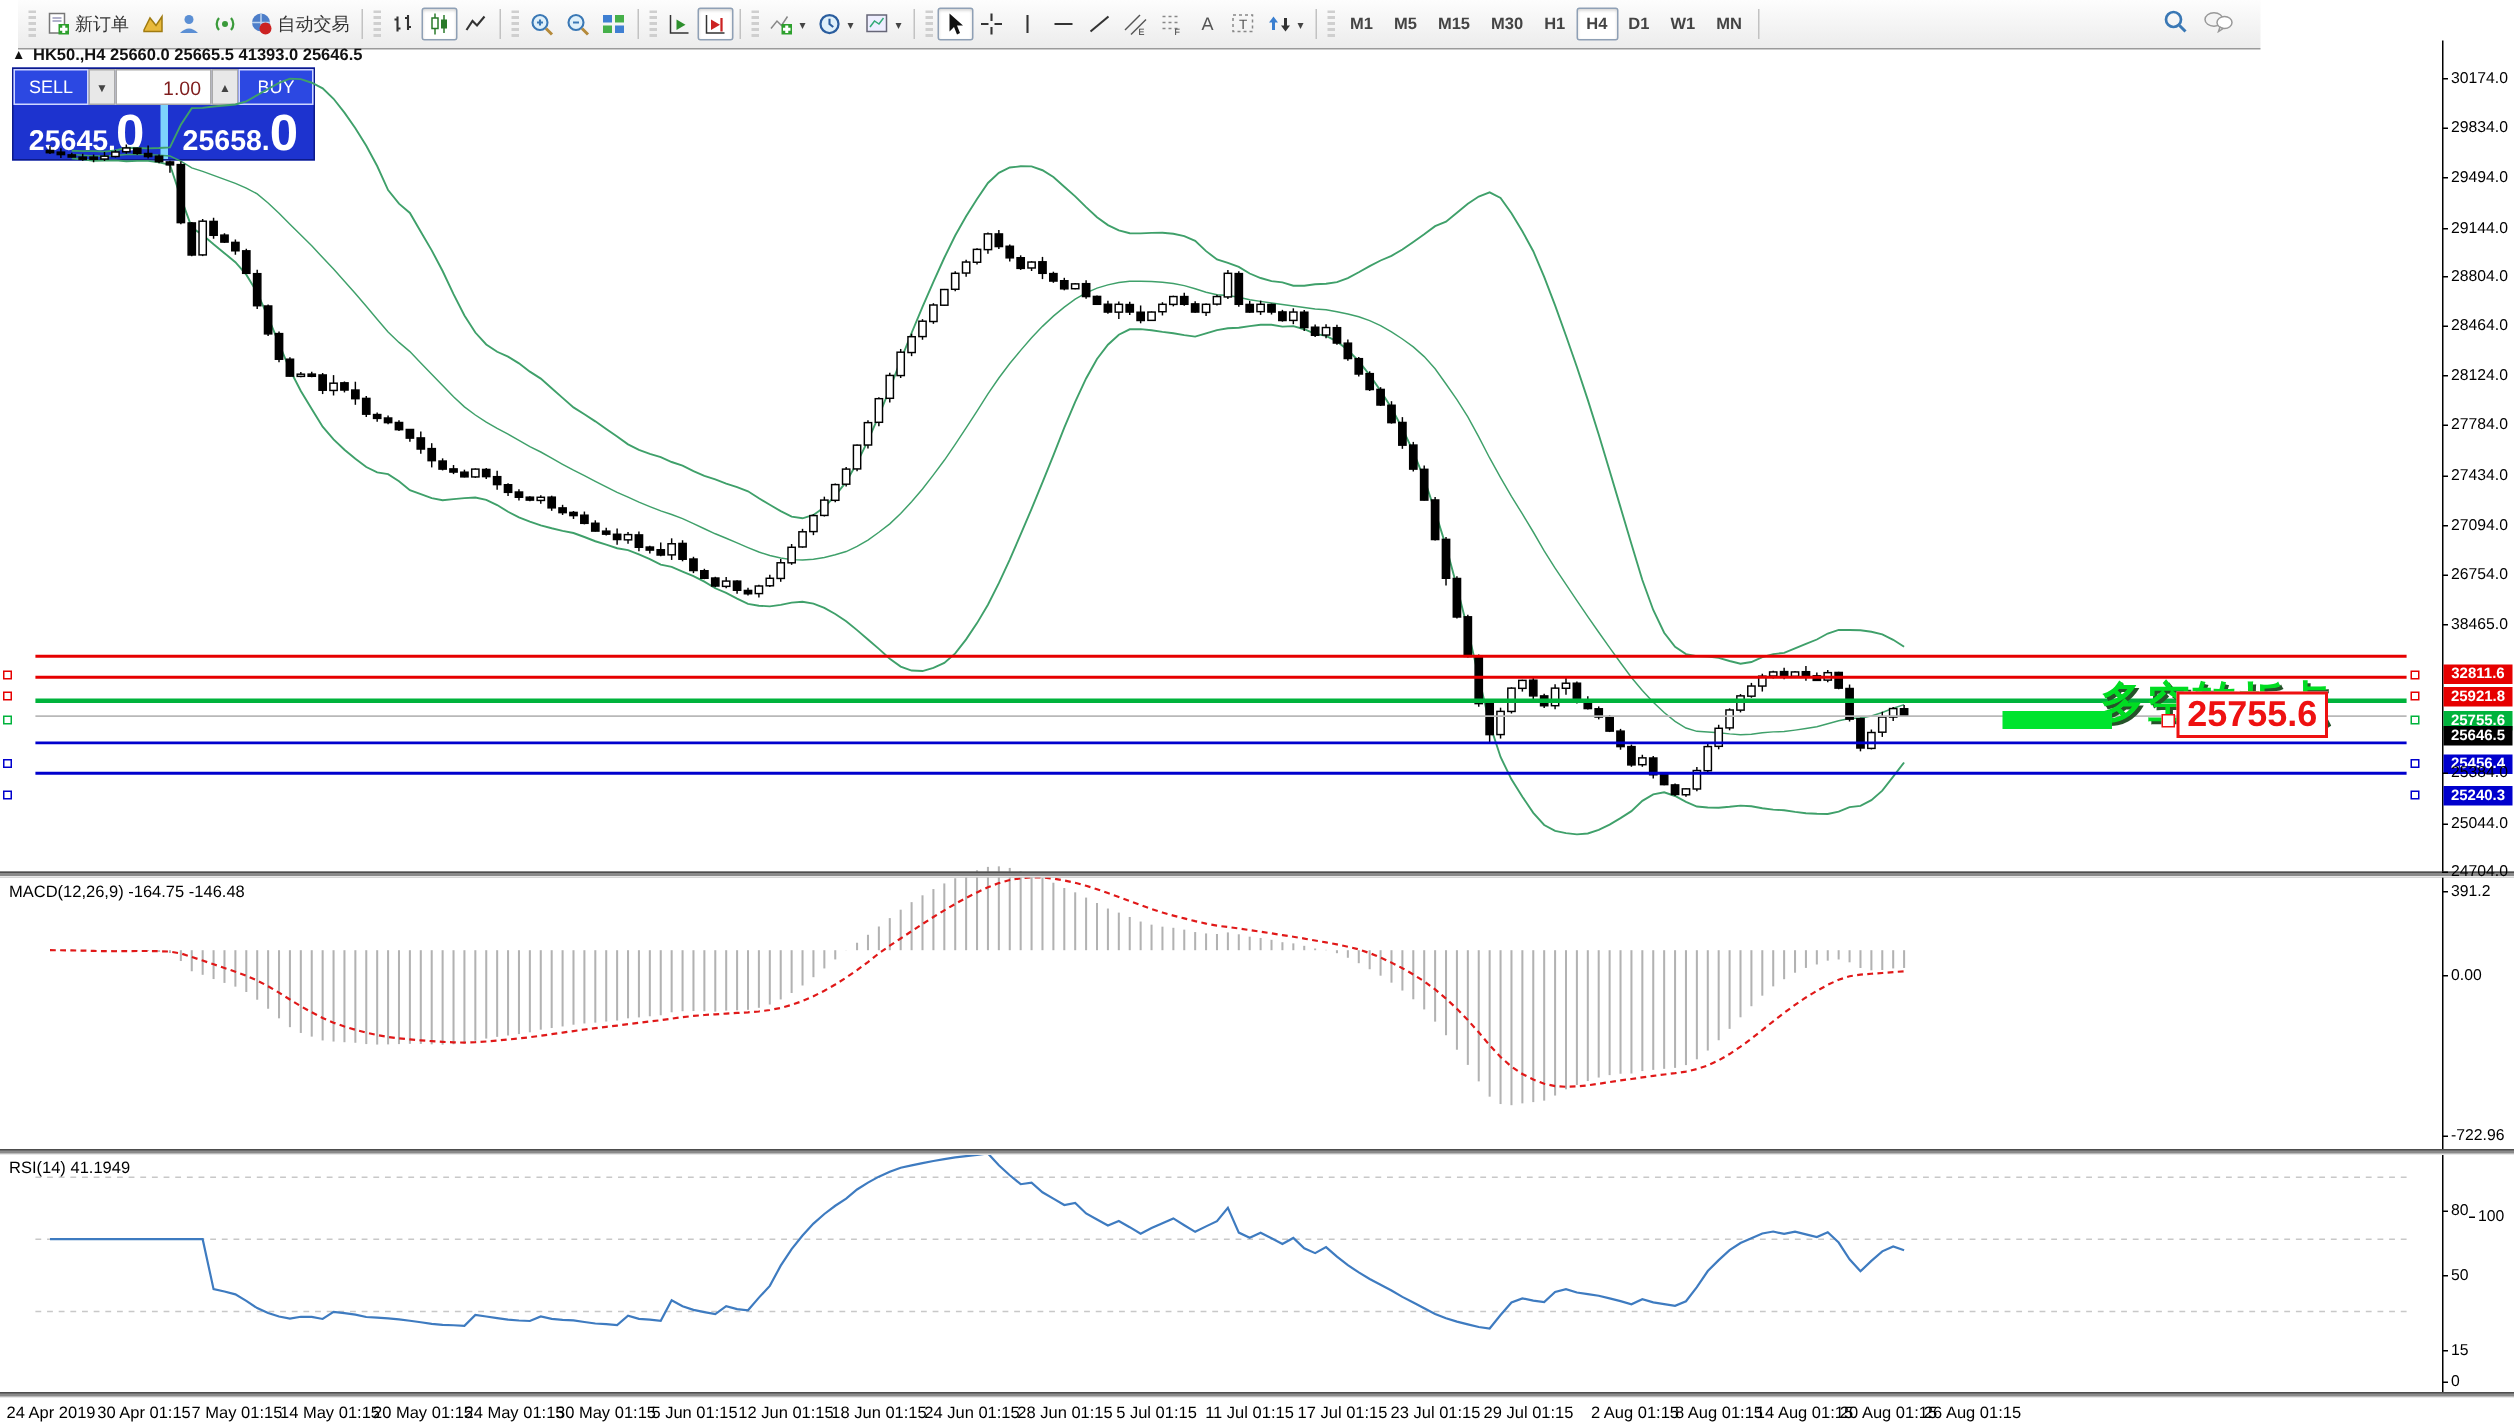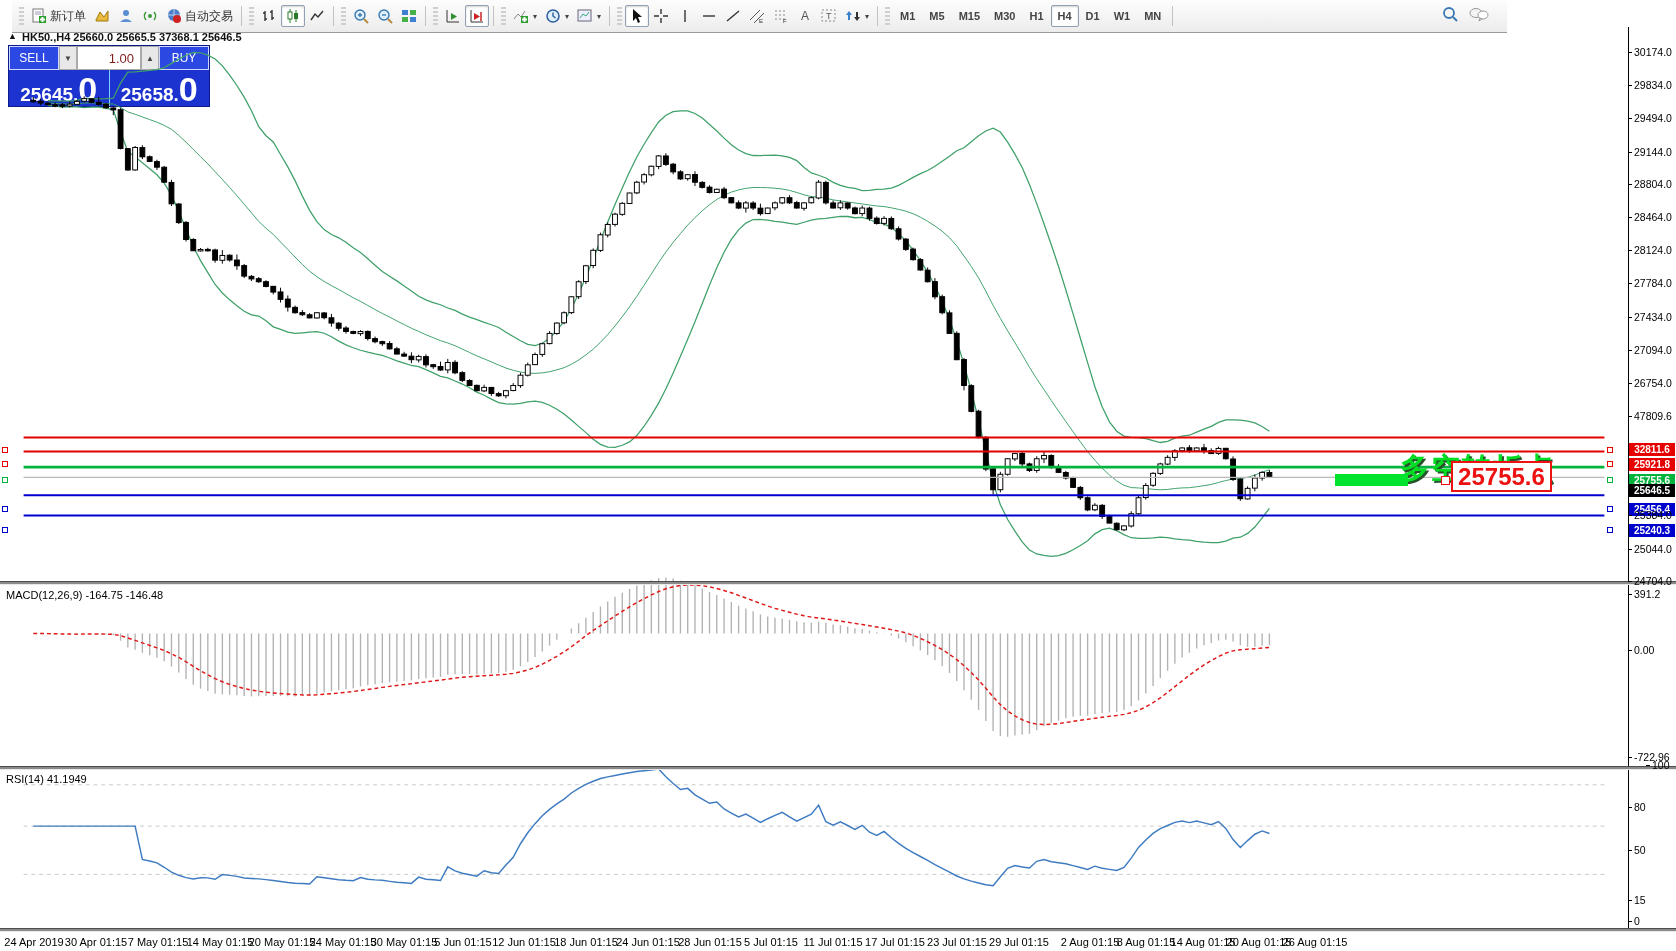--- a/index.html
+++ b/index.html
@@ -38,21 +38,21 @@
     display:flex;align-items:center;justify-content:center;box-sizing:border-box;}
   .tp-spin{width:18px;background:#e8e8e8;border:1px solid #aaa;color:#444;font-size:8px;
     display:flex;align-items:center;justify-content:center;box-sizing:border-box;}
   #tp-lot{flex:1;background:#fff;border:1px solid #aaa;font-size:13px;color:#7f1d1d;
     text-align:right;padding-right:6px;display:flex;align-items:center;justify-content:flex-end;box-sizing:border-box;}
   #tp-row2{display:flex;height:36px;color:#fff;}
   .tp-price{flex:1;display:flex;align-items:flex-end;justify-content:center;padding-bottom:2px;}
   .tp-price .main{font-size:19px;font-weight:bold;line-height:1;}
   .tp-price .dot{font-size:19px;font-weight:bold;line-height:1;}
   .tp-price .big{font-size:34px;font-weight:bold;line-height:.82;}
-  #tp-row2 .tp-price:first-child{border-right:1px solid #7dd3fc;}
+  #tp-row2 .tp-price:first-child{border-right:5px solid #7dd3fc;}
   
   #annotation-text{position:absolute;left:1400px;top:401px;font-size:29px;font-weight:bold;
     color:#00dd22;text-shadow:2px 2px 0 #26522a;letter-spacing:2px;margin-top:48px;}
   #big-price-label{position:absolute;left:1451px;top:461px;width:97px;height:27px;
     border:2px solid #ee1111;background:#fff;color:#ee1111;font-size:24px;font-weight:bold;
     display:flex;align-items:center;justify-content:center;}
   #label-anchor{position:absolute;left:1441px;width:7px;height:7px;background:#fff;border:1px solid #ee1111;}
   #highlight-bar{position:absolute;left:1335px;width:73px;height:12px;background:#00e42e;}
   .end-square{position:absolute;width:6px;height:6px;background:#fff;box-sizing:border-box;}
   #search-chat svg{margin-left:10px;}
@@ -335,21 +335,21 @@
             <path d="M11 12 l-1 3 3-2 z" fill="#fff" stroke="#999"></path>
           </svg></span>
       </div>
     </div>
 
   <span id="collapse-arrow">▲</span>
   <div id="chart-title">
     <span>HK50.,H4</span>
     <span>25660.0</span>
     <span>25665.5</span>
-    <span>37368.1</span>
+    <span>41393.0</span>
     <span>25646.5</span>
   </div>
 
   <div id="trade-panel">
     <div id="tp-row1">
       <div class="tp-btn">SELL</div>
       <div class="tp-spin">▼</div>
       <div id="tp-lot">1.00</div>
       <div class="tp-spin">▲</div>
       <div class="tp-btn">BUY</div>
@@ -929,28 +929,28 @@
       <div class="axis-tick" style="top: 78.8812px;">29834.0</div>
       <div class="axis-tick" style="top: 111.762px;">29494.0</div>
       <div class="axis-tick" style="top: 145.611px;">29144.0</div>
       <div class="axis-tick" style="top: 178.492px;">28804.0</div>
       <div class="axis-tick" style="top: 211.373px;">28464.0</div>
       <div class="axis-tick" style="top: 244.254px;">28124.0</div>
       <div class="axis-tick" style="top: 277.135px;">27784.0</div>
       <div class="axis-tick" style="top: 310.984px;">27434.0</div>
       <div class="axis-tick" style="top: 343.865px;">27094.0</div>
       <div class="axis-tick" style="top: 376.746px;">26754.0</div>
-      <div class="axis-tick" style="top: 409.627px;">47809.6</div>
+      <div class="axis-tick" style="top: 409.627px;">38465.0</div>
       <div class="axis-tick" style="top: 509.238px;">25384.0</div>
       <div class="axis-tick" style="top: 543px;">25044.0</div>
       <div class="axis-tick" style="top: 575px;">24704.0</div>
       <div class="axis-tick" style="top: 588px;">391.2</div>
       <div class="axis-tick" style="top: 644px;">0.00</div>
       <div class="axis-tick" style="top: 751px;">-722.96</div>
-      <div class="axis-tick" style="top: 759px; margin-left: 18px;">100</div>
+      <div class="axis-tick" style="top: 805px; margin-left: 18px;">100</div>
       <div class="axis-tick" style="top: 801.4px;">80</div>
       <div class="axis-tick" style="top: 844px;">50</div>
       <div class="axis-tick" style="top: 893.7px;">15</div>
       <div class="axis-tick" style="top: 915px;">0</div>
     </div>
   <div id="date-row">
       <div class="date-label" style="left: 34px;">24 Apr 2019</div>
       <div class="date-label" style="left: 96px;">30 Apr 01:15</div>
       <div class="date-label" style="left: 158px;">7 May 01:15</div>
       <div class="date-label" style="left: 220px;">14 May 01:15</div>

